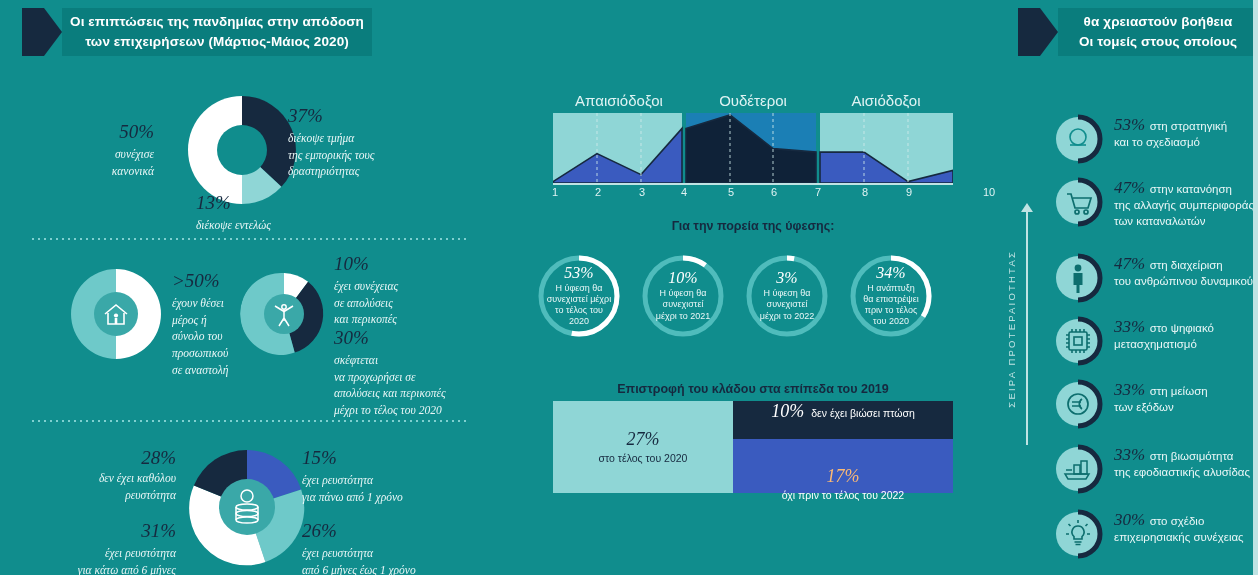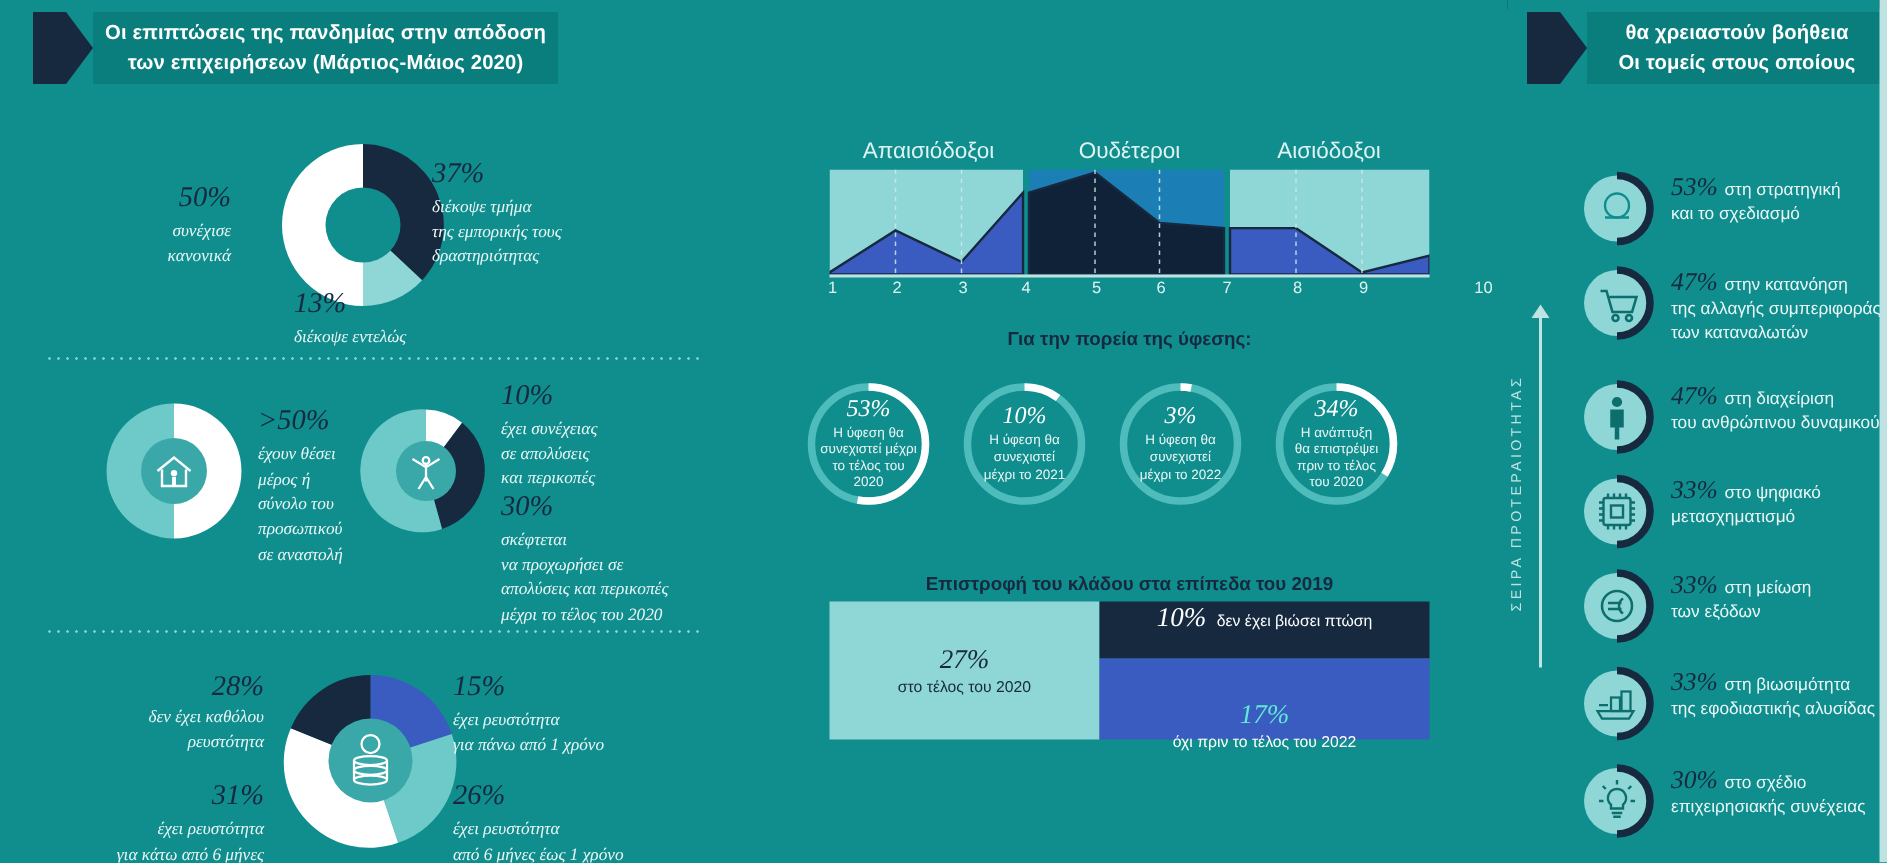--- a/index.html
+++ b/index.html
@@ -388,21 +388,21 @@
 <div class="boxgrid">
   <div class="bx" style="left:0; top:0; width:180px; height:92px; background:#8fd6d6;">
     <div class="bp" style="color:#16293f;">27%</div>
     <div class="bd" style="color:#16293f;">στο τέλος του 2020</div>
   </div>
   <div class="bx inline" style="left:180px; top:0; width:220px; height:38px; background:#16293f;">
     <div class="bp" style="color:#ffffff;">10%</div>
     <div class="bd" style="color:#ffffff;">δεν έχει βιώσει πτώση</div>
   </div>
   <div class="bx" style="left:180px; top:38px; width:220px; height:54px; background:#3a5bbf;">
-    <div class="bp" style="color:#5eead4;margin-top:36px;">17%</div>
+    <div class="bp" style="color:#fdba74;margin-top:36px;">17%</div>
     <div class="bd" style="color:#ffffff;">όχι πριν το τέλος του 2022</div>
   </div>
 </div>
 
 <div class="panel p3"></div>
 <div class="banner" id="banner3">
   <div class="arrow"></div>
   <div class="bar">
     <span>θα χρειαστούν βοήθεια</span>
     <span>Οι τομείς στους οποίους</span>

